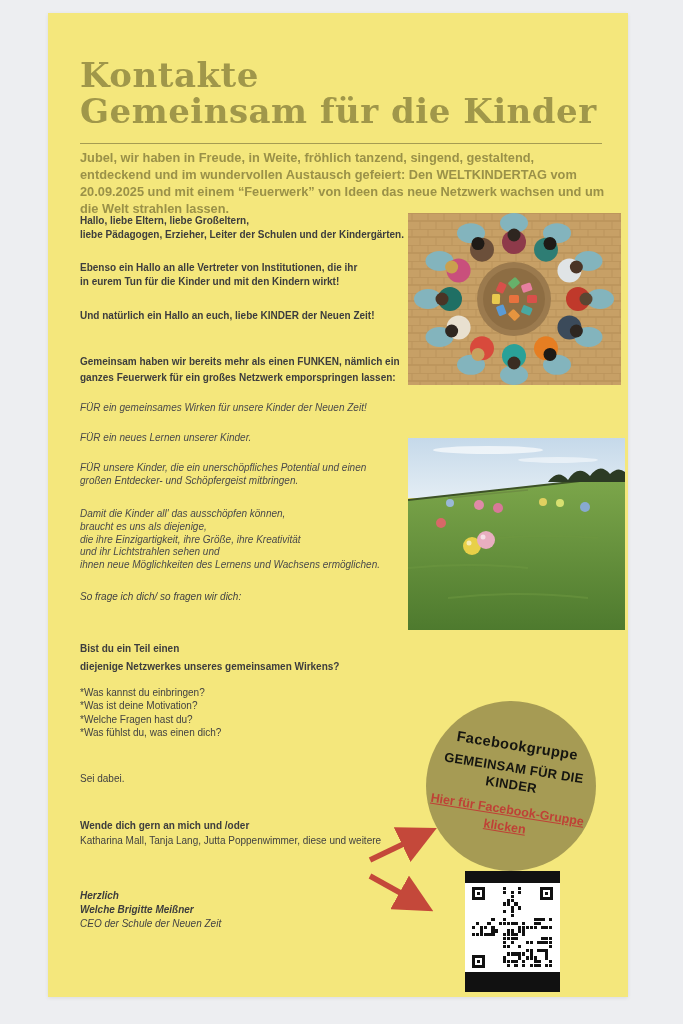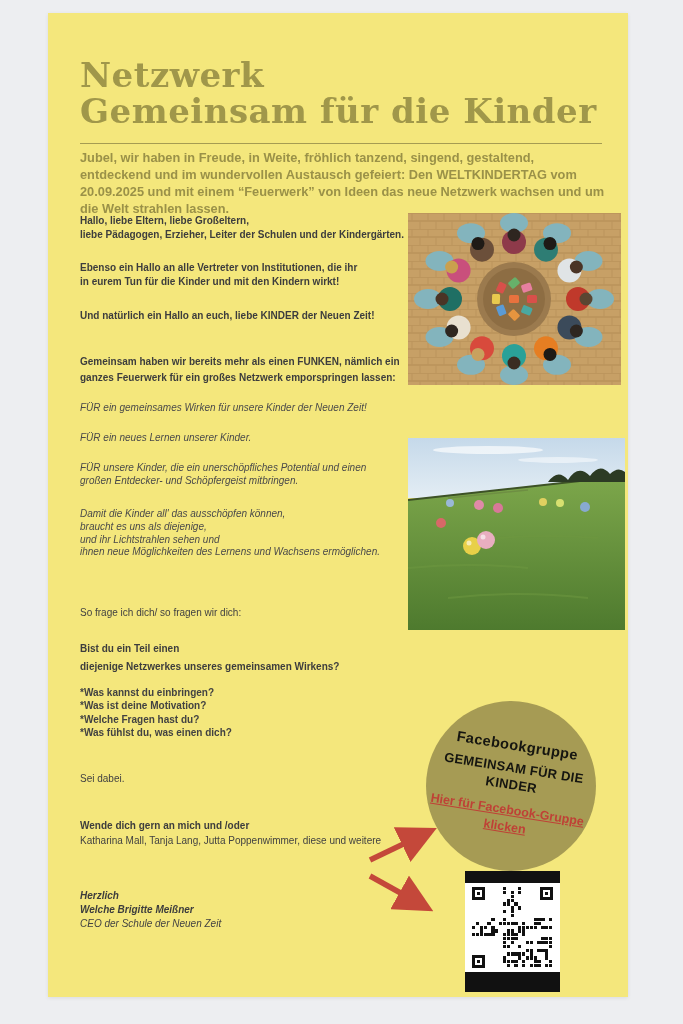--- a/index.html
+++ b/index.html
@@ -24,21 +24,21 @@
   }
   .divider{left:32px;top:130px;width:522px;height:0;border-top:1.5px solid #a59c52;}
   .intro{
     left:32px;top:137px;width:528px;
     color:#9a9148;font-weight:bold;font-size:12.8px;line-height:1.32;
   }
   
   .txt{left:32px;color:#424242;font-size:10px;line-height:1.4;}
   .bold{font-weight:bold;color:#3d3d3d;}
   .ital{font-style:italic;color:#4a4a4a;line-height:1.28;}
-  .q{line-height:1.34;font-weight:bold;}
+  .q{line-height:1.34;}
   
   .photo{overflow:hidden;}
   .photo svg{display:block;}
   
   .badge{
     left:378px;top:688px;width:170px;height:170px;border-radius:50%;
     background:#a69b54;display:flex;align-items:center;justify-content:center;
     text-align:center;
   }
   .badge-inner{transform:rotate(9deg);width:160px;}
@@ -58,21 +58,21 @@
   .finder{position:absolute;width:13px;height:13px;border:3px solid #111;box-sizing:border-box;background:#fff;}
   .finder::after{content:"";position:absolute;left:2px;top:2px;width:3px;height:3px;background:#111;}
   .f-tl{left:0;top:0;} .f-tr{right:0;top:0;} .f-bl{left:0;bottom:0;}
 </style>
 </head>
 <body>
 
 <div class="card">
 
   <div class="abs title">
-    <div>Netzwerk</div>
+    <div>Kontakte</div>
     <div>Gemeinsam für die Kinder</div>
   </div>
   <div class="abs divider"></div>
   <div class="abs intro">Jubel, wir haben in Freude, in Weite, fröhlich tanzend, singend, gestaltend, entdeckend und im wundervollen Austausch gefeiert: Den WELTKINDERTAG vom 20.09.2025 und mit einem “Feuerwerk” von Ideen das neue Netzwerk wachsen und um die Welt strahlen lassen.</div>
 
   <div class="abs txt bold" style="top:201px;width:360px;">
     <div>Hallo, liebe Eltern, liebe Großeltern,</div>
     <div>liebe Pädagogen, Erzieher, Leiter der Schulen und der Kindergärten.</div>
   </div>
   <div class="abs txt bold" style="top:248px;width:360px;">
@@ -88,25 +88,26 @@
 
   <div class="abs txt ital" style="top:389px;width:380px;">FÜR ein gemeinsames Wirken für unsere Kinder der Neuen Zeit!</div>
   <div class="abs txt ital" style="top:419px;width:380px;">FÜR ein neues Lernen unserer Kinder.</div>
   <div class="abs txt ital" style="top:449px;width:380px;">
     <div>FÜR unsere Kinder, die ein unerschöpfliches Potential und einen</div>
     <div>großen Entdecker- und Schöpfergeist mitbringen.</div>
   </div>
   <div class="abs txt ital" style="top:495px;width:380px;">
     <div>Damit die Kinder all' das ausschöpfen können,</div>
     <div>braucht es uns als diejenige,</div>
+    <div>die ihre Einzigartigkeit, ihre Größe, ihre Kreativität</div>
     <div>und ihr Lichtstrahlen sehen und</div>
     <div>ihnen neue Möglichkeiten des Lernens und Wachsens  ermöglichen.</div>
   </div>
 
-  <div class="abs txt" style="top:593px;width:360px;">So frage ich dich/ so fragen wir dich:</div>
+  <div class="abs txt" style="top:577px;width:360px;font-style:italic;">So frage ich dich/ so fragen wir dich:</div>
 
   <div class="abs txt bold" style="top:627px;width:380px;line-height:1.75;">
     <div>Bist du ein Teil einen</div>
     <div>diejenige Netzwerkes unseres gemeinsamen Wirkens?</div>
   </div>
 
   <div class="abs txt q" style="top:673px;width:380px;">
     <div>*Was kannst du einbringen?</div>
     <div>*Was ist deine Motivation?</div>
     <div>*Welche Fragen hast du?</div>

